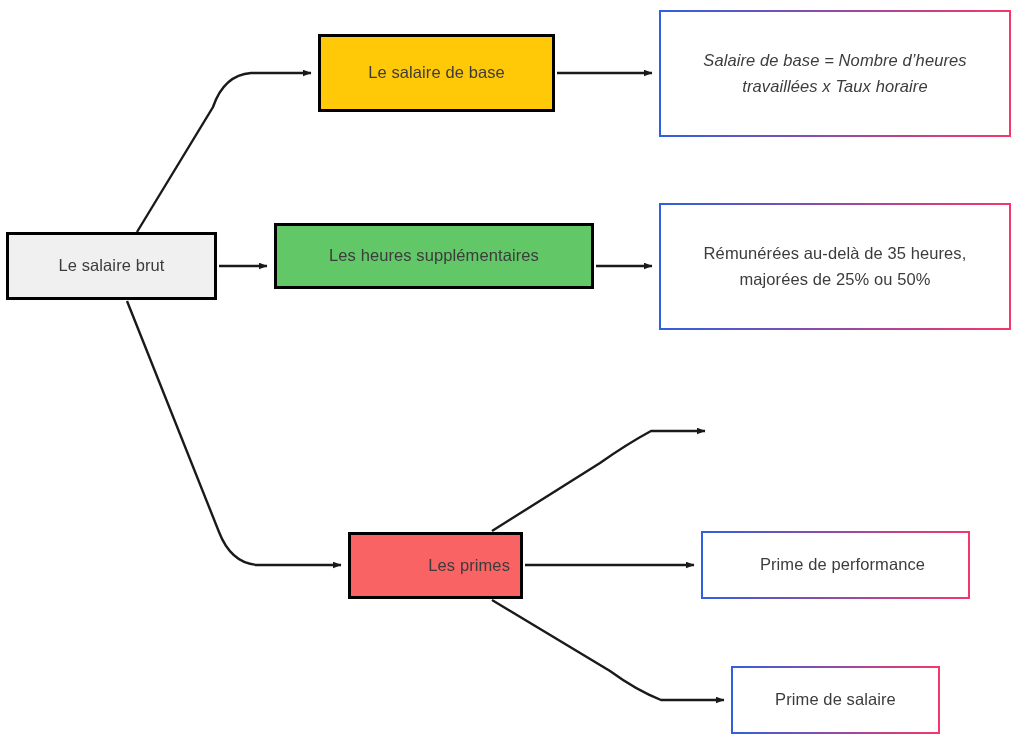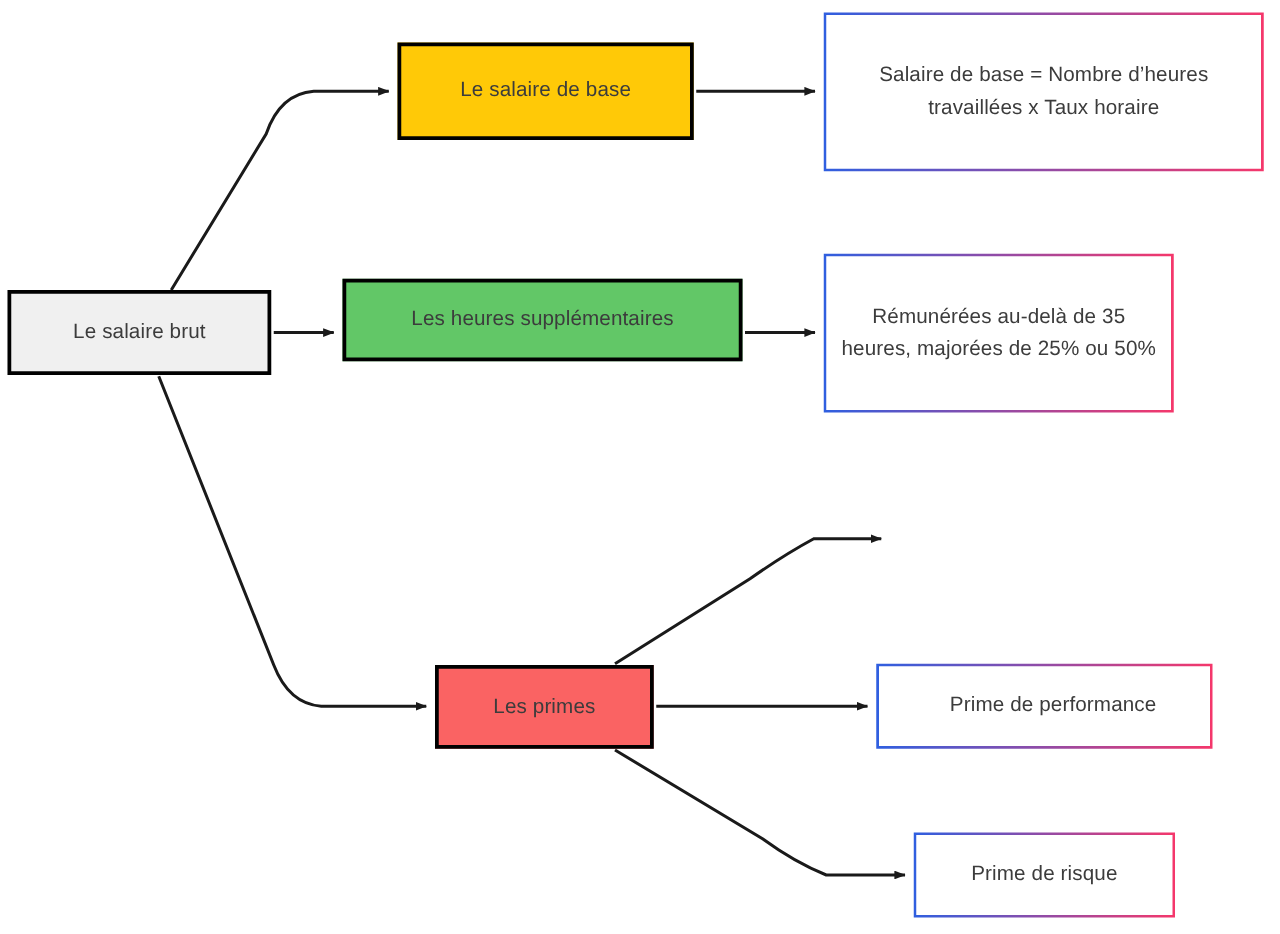--- a/index.html
+++ b/index.html
@@ -86,38 +86,38 @@
   </svg>
 
   <div class="node solid" style="left:6px; top:232px; width:211px; height:68px; background:#f0f0f0;">
     <span>Le salaire brut</span>
   </div>
 
   <div class="node solid" style="left:318px; top:34px; width:237px; height:78px; background:#ffc907;">
     <span>Le salaire de base</span>
   </div>
 
-  <div class="node note" style="left:659px; top:10px; width:352px; height:127px; --g1:#2f5fe0; --g2:#f5376b;">
+  <div class="node note" style="left:659px; top:10px; width:352px; height:127px;font-style:italic; --g1:#2f5fe0; --g2:#f5376b;">
     <span>Salaire de base = Nombre d’heures travaillées x Taux horaire</span>
   </div>
 
   <div class="node solid" style="left:274px; top:223px; width:320px; height:66px; background:#62c767;">
     <span>Les heures supplémentaires</span>
   </div>
 
-  <div class="node note" style="left:659px; top:203px; width:280px; height:127px; --g1:#2f5fe0; --g2:#f5376b;">
+  <div class="node note" style="left:659px; top:203px; width:352px; height:127px; --g1:#2f5fe0; --g2:#f5376b;">
     <span>Rémunérées au-delà de 35 heures, majorées de 25% ou 50%</span>
   </div>
 
-  <div class="node solid" style="left:348px; top:532px; width:175px; height:67px; background:#fa6363;">
+  <div class="node solid" style="left:348px; top:532px; width:175px; height:67px; background:#fa6363;text-align:right;">
     <span>Les primes</span>
   </div>
 
 
   <div class="node note" style="left:701px; top:531px; width:269px; height:68px;padding-left:24px; --g1:#2f5fe0; --g2:#f5376b;">
     <span>Prime de performance</span>
   </div>
 
   <div class="node note" style="left:731px; top:666px; width:209px; height:68px; --g1:#2f5fe0; --g2:#f5376b;">
-    <span>Prime de risque</span>
+    <span>Prime de salaire</span>
   </div>
 
 </div>
 
 </body></html>

